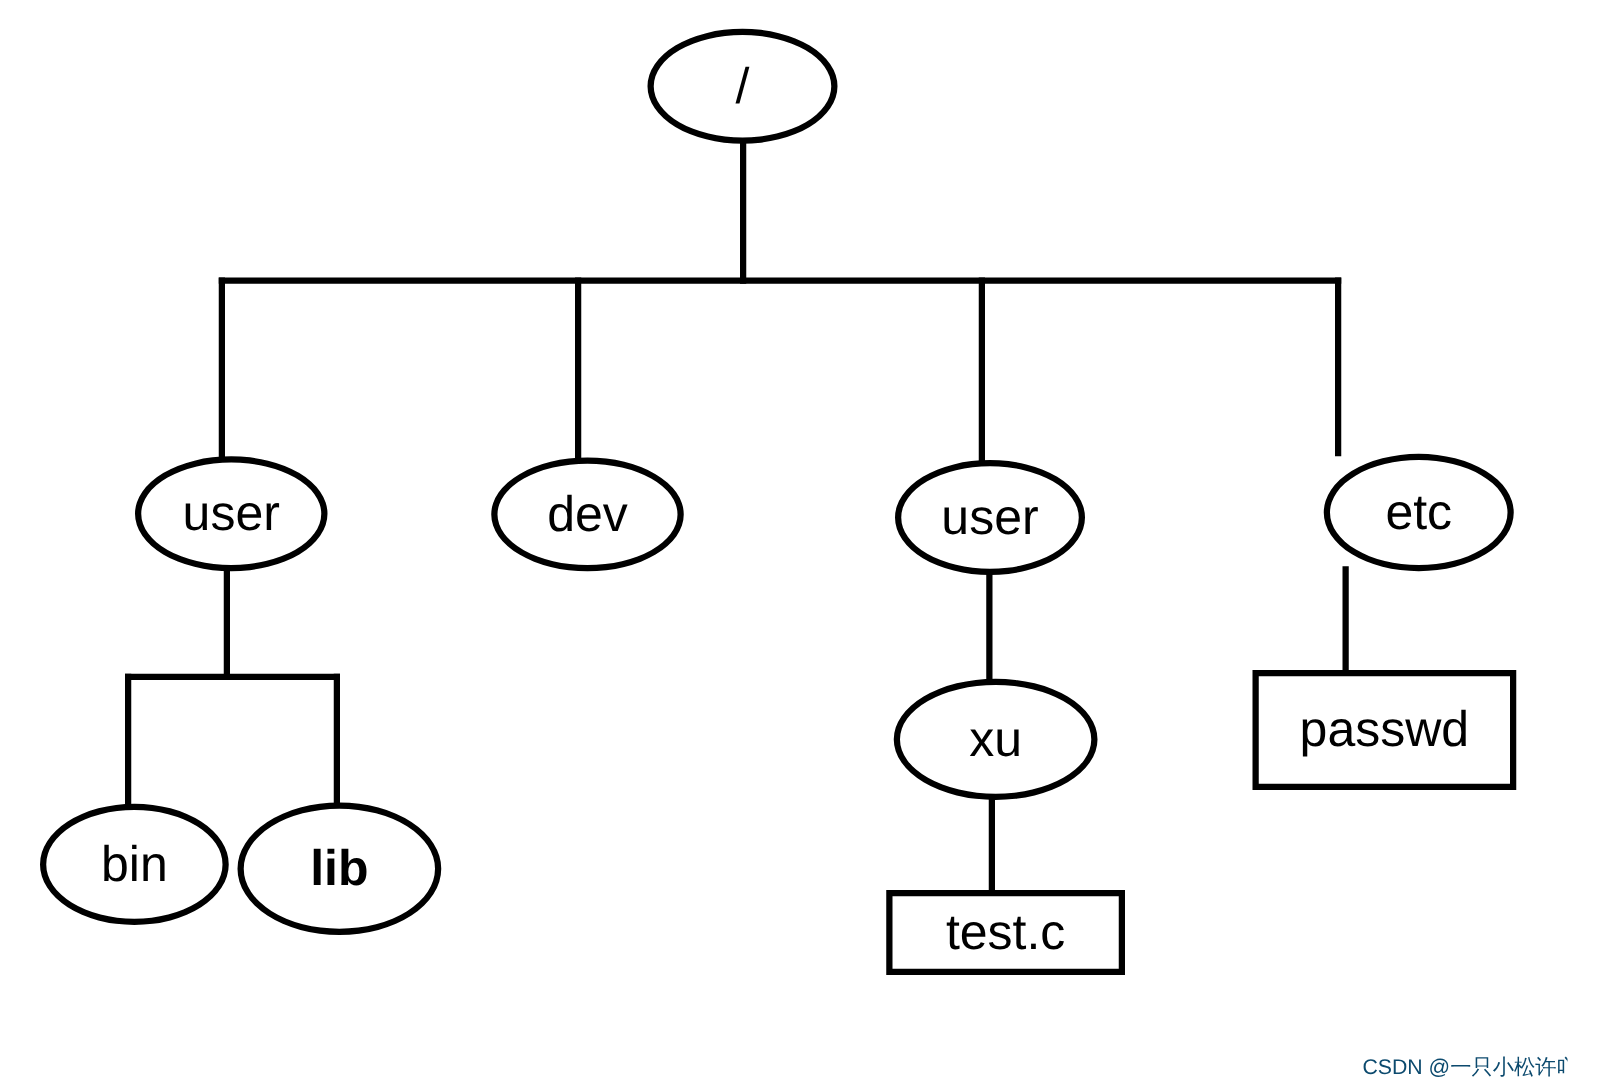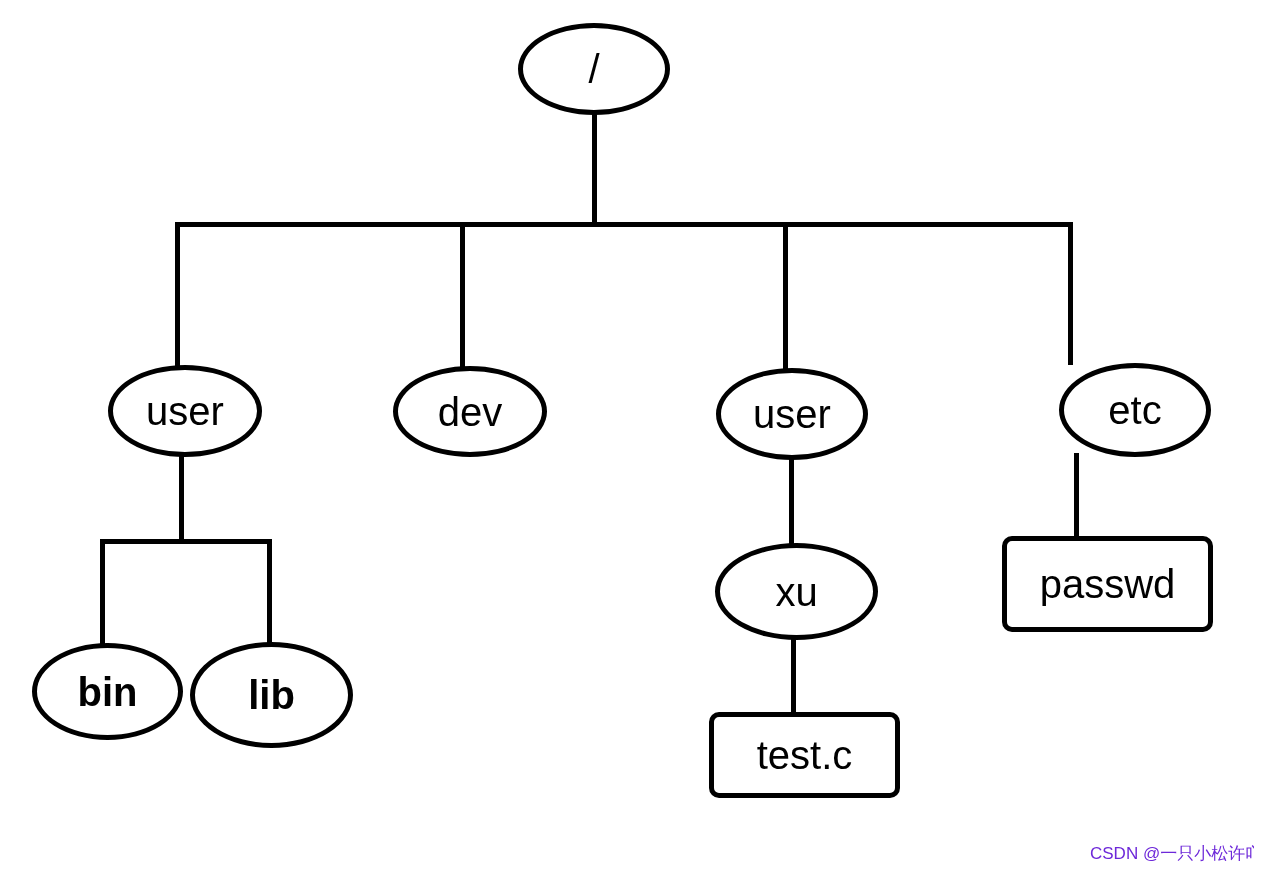--- a/index.html
+++ b/index.html
@@ -18,31 +18,31 @@
     background: #ffffff;
     display: flex;
     align-items: center;
     justify-content: center;
     color: #000000;
     font-size: 40px;
     line-height: 1;
     white-space: nowrap;
   }
   .ellipse { border-radius: 50%; }
-  .rect { border-radius: 10px; }
+  .rect { border-radius: 0; }
   .edge {
     position: absolute;
     background: #000000;
   }
   #watermark {
     position: absolute;
     top: 842px;
     left: 1090px;
     width: 193px;
-    color: #6d28d9;
+    color: #0c4a6e;
     font-size: 17px;
     white-space: nowrap;
     overflow: hidden;
     display: flex;
     align-items: baseline;
   }
   #watermark .clip {
     display: inline-block;
     width: 9px;
     overflow: hidden;
@@ -80,33 +80,33 @@
   </div>
 
   <div class="node ellipse" style="left:716px; top:368px; width:152px; height:92px;">
     <span>user</span>
   </div>
 
   <div class="node ellipse" style="left:1059px; top:363px; width:152px; height:94px;">
     <span>etc</span>
   </div>
 
-  <div class="node ellipse" style="left:32px; top:643px; width:151px; height:97px;font-weight:bold;">
+  <div class="node ellipse" style="left:32px; top:643px; width:151px; height:97px;">
     <span>bin</span>
   </div>
 
   <div class="node ellipse" style="left:190px; top:642px; width:163px; height:106px;font-weight:bold;">
     <span>lib</span>
   </div>
 
   <div class="node ellipse" style="left:715px; top:543px; width:163px; height:97px;">
     <span>xu</span>
   </div>
 
-  <div class="node rect" style="left:709px; top:712px; width:191px; height:86px;">
+  <div class="node rect" style="left:709px; top:712px; width:191px; height:68px;">
     <span>test.c</span>
   </div>
 
   <div class="node rect" style="left:1002px; top:536px; width:211px; height:96px;">
     <span>passwd</span>
   </div>
 
   <div id="watermark">
     <span>CSDN @一只小松许</span>
       <span class="clip">吖</span>

